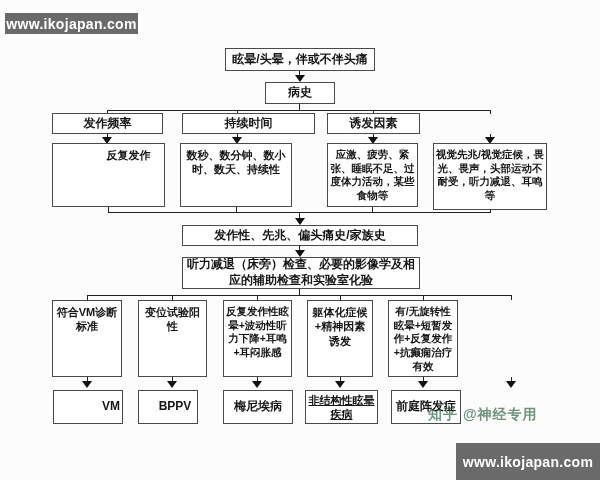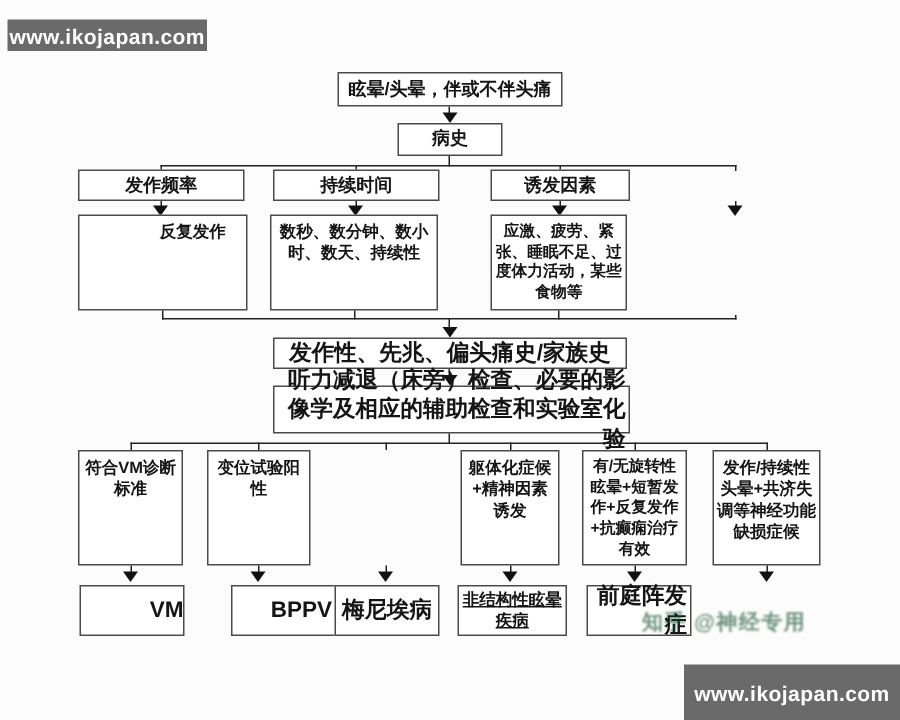--- a/index.html
+++ b/index.html
@@ -26,21 +26,21 @@
     display:flex; align-items:center; justify-content:center;
     font-size:14px; letter-spacing:0.3px;
   }
   .zhihu {
     position:absolute; color:#14532d; opacity:0.62; font-size:14px;
     font-weight:bold; white-space:nowrap; filter:blur(0.6px);
     letter-spacing:1px;
   }
   .fs12 { font-size:12px; }
   .fs105 { font-size:10.5px; }
-  .fs115 { font-size:15px;text-align:right; }
+  .fs115 { font-size:12px; }
 </style>
 </head>
 <body>
 
 <div id="canvas">
 
   <div class="wm" style="left:5px; top:13px; width:133px; height:21px;">www.ikojapan.com</div>
 
   <div class="box fs12" style="left:225px; top:48px; width:150px; height:23px;">眩晕/头晕，伴或不伴头痛</div>
 
@@ -50,35 +50,36 @@
   <div class="box fs12" style="left:265px; top:82px; width:70px; height:22px;">病史</div>
 
   <div class="line" style="left:299px; top:104px; width:1px; height:7px;"></div>
   <div class="line" style="left:107px; top:110px; width:384px; height:1px;"></div>
   <div class="line" style="left:107px; top:110px; width:1px; height:4px;"></div>
   <div class="line" style="left:237px; top:110px; width:1px; height:4px;"></div>
   <div class="line" style="left:373px; top:110px; width:1px; height:4px;"></div>
   <div class="line" style="left:490px; top:110px; width:1px; height:4px;"></div>
 
   <div class="box fs12" style="left:52px;  top:113px; width:111px; height:21px;">发作频率</div>
-  <div class="box fs12" style="left:182px; top:113px; width:111px; height:21px;">持续时间</div>
+  <div class="box fs12" style="left:182px; top:113px; width:133px; height:21px;">持续时间</div>
   <div class="box fs12" style="left:327px; top:113px; width:93px;  height:21px;">诱发因素</div>
 
   <div class="line" style="left:107px; top:134px; width:1px; height:4px;"></div>
   <div class="arrow-down" style="left:102px; top:137px;"></div>
   <div class="line" style="left:237px; top:134px; width:1px; height:4px;"></div>
   <div class="arrow-down" style="left:232px; top:137px;"></div>
   <div class="line" style="left:373px; top:134px; width:1px; height:4px;"></div>
   <div class="arrow-down" style="left:368px; top:137px;"></div>
   <div class="line" style="left:490px; top:134px; width:1px; height:4px;"></div>
   <div class="arrow-down" style="left:485px; top:137px;"></div>
 
   <div class="box top-align" style="left:52px;  top:143px; width:113px; height:64px;padding-left:42px;">反复发作</div>
   <div class="box top-align" style="left:180px; top:143px; width:112px; height:64px;text-align:center;">数秒、数分钟、数小时、数天、持续性</div>
   <div class="box top-align fs105" style="left:327px; top:143px; width:91px; height:64px;">应激、疲劳、紧张、睡眠不足、过度体力活动，某些食物等</div>
+  <div class="box top-align fs105" style="left:433px; top:143px; width:114px; height:67px;">视觉先兆/视觉症候，畏光、畏声，头部运动不耐受，听力减退、耳鸣等</div>
 
   <div class="line" style="left:108px; top:207px; width:1px; height:6px;"></div>
   <div class="line" style="left:236px; top:207px; width:1px; height:6px;"></div>
   <div class="line" style="left:372px; top:207px; width:1px; height:6px;"></div>
   <div class="line" style="left:490px; top:210px; width:1px; height:3px;"></div>
   <div class="line" style="left:108px; top:212px; width:383px; height:1px;"></div>
   <div class="line" style="left:299px; top:212px; width:1px; height:7px;"></div>
   <div class="arrow-down" style="left:295px; top:218px;"></div>
 
   <div class="box fs115" style="left:182px; top:225px; width:236px; height:21px;">发作性、先兆、偏头痛史/家族史</div>
@@ -92,39 +93,39 @@
   <div class="line" style="left:87px; top:295px; width:425px; height:1px;"></div>
   <div class="line" style="left:87px;  top:295px; width:1px; height:5px;"></div>
   <div class="line" style="left:172px; top:295px; width:1px; height:5px;"></div>
   <div class="line" style="left:257px; top:295px; width:1px; height:5px;"></div>
   <div class="line" style="left:340px; top:295px; width:1px; height:5px;"></div>
   <div class="line" style="left:423px; top:295px; width:1px; height:5px;"></div>
   <div class="line" style="left:511px; top:295px; width:1px; height:5px;"></div>
 
   <div class="box top-align" style="left:138px; top:300px; width:69px; height:77px;">变位试验阳性</div>
   <div class="box top-align" style="left:52px;  top:300px; width:70px; height:77px;">符合VM诊断标准</div>
+  <div class="box top-align fs105" style="left:223px; top:300px; width:69px; height:77px;">反复发作性眩晕+波动性听力下降+耳鸣+耳闷胀感</div>
   <div class="box top-align fs105" style="left:388px; top:300px; width:70px; height:77px;">有/无旋转性眩晕+短暂发作+反复发作+抗癫痫治疗有效</div>
   <div class="box top-align" style="left:307px; top:300px; width:66px; height:77px;">躯体化症候+精神因素诱发</div>
-  <div class="box top-align" style="left:475px; top:300px; width:72px; height:77px;">发作/持续性头晕+共济失调等神经功能缺损症候</div>
 
   <div class="line" style="left:87px;  top:377px; width:1px; height:5px;"></div>
   <div class="arrow-down" style="left:82px;  top:381px;"></div>
   <div class="line" style="left:172px; top:377px; width:1px; height:5px;"></div>
   <div class="arrow-down" style="left:167px; top:381px;"></div>
   <div class="line" style="left:257px; top:377px; width:1px; height:5px;"></div>
   <div class="arrow-down" style="left:252px; top:381px;"></div>
   <div class="line" style="left:340px; top:377px; width:1px; height:5px;"></div>
   <div class="arrow-down" style="left:335px; top:381px;"></div>
   <div class="line" style="left:423px; top:377px; width:1px; height:5px;"></div>
   <div class="arrow-down" style="left:418px; top:381px;"></div>
   <div class="line" style="left:511px; top:377px; width:1px; height:5px;"></div>
   <div class="arrow-down" style="left:506px; top:381px;"></div>
 
   <div class="box fs115" style="left:53px;  top:390px; width:70px; height:34px;padding-left:48px;">VM</div>
-  <div class="box fs115" style="left:154px; top:390px; width:80px; height:34px;padding-left:16px;">BPPV</div>
+  <div class="box fs115" style="left:138px; top:390px; width:60px; height:34px;padding-left:16px;">BPPV</div>
   <div class="box fs115" style="left:223px; top:390px; width:70px; height:34px;">梅尼埃病</div>
   <div class="box" style="left:305px; top:390px; width:73px; height:34px;text-decoration:underline;">非结构性眩晕疾病</div>
   <div class="box fs115" style="left:391px; top:390px; width:70px; height:34px;">前庭阵发症</div>
 
   <div class="zhihu" style="left:428px; top:406px;">知乎 @神经专用</div>
 
   <div class="wm" style="left:456px; top:443px; width:144px; height:37px;">www.ikojapan.com</div>
 
 </div>
 

